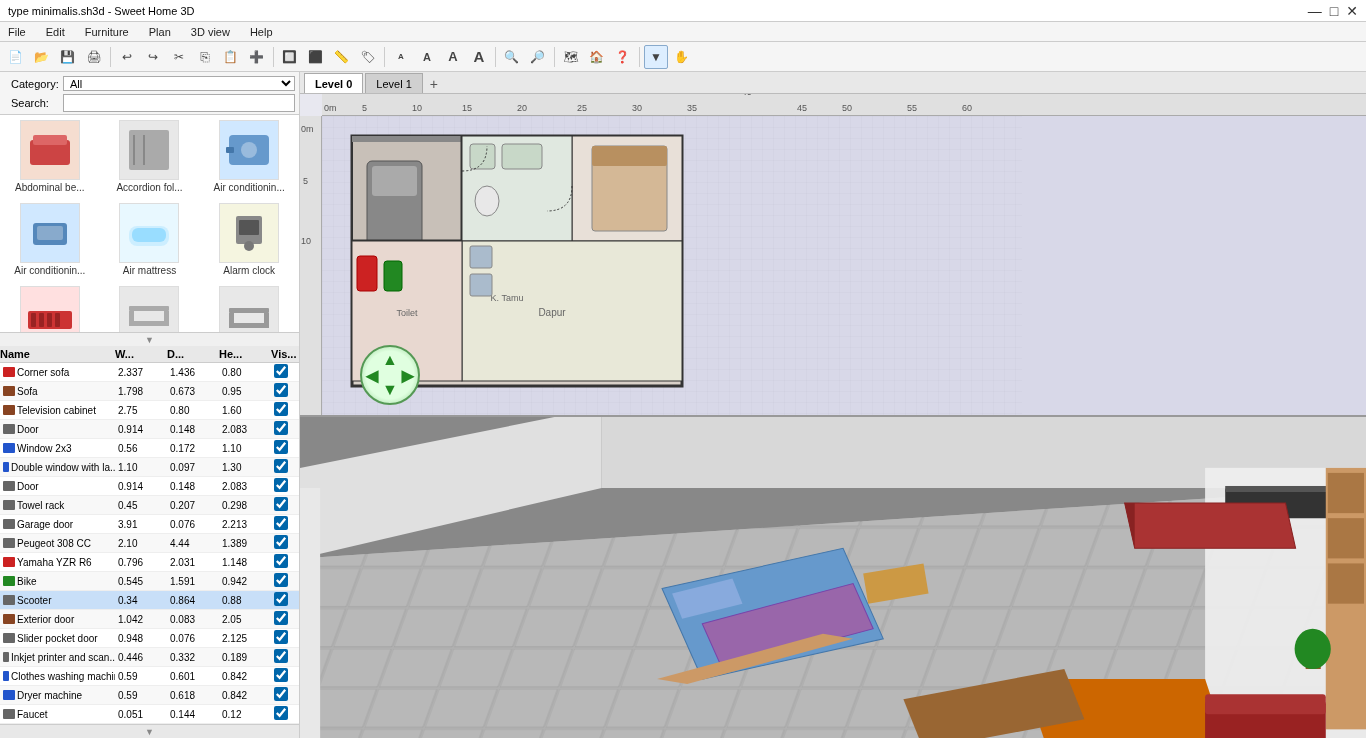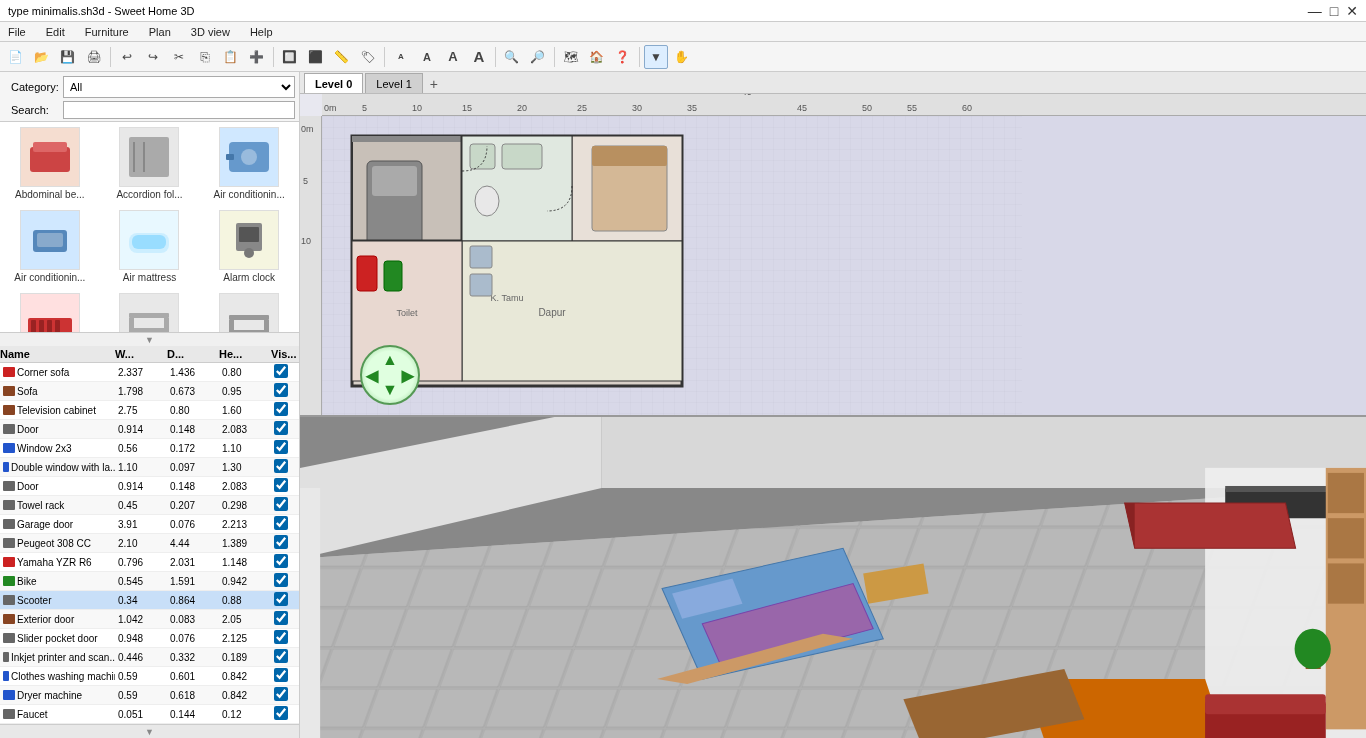--- a/index.html
+++ b/index.html
@@ -64,21 +64,21 @@
 
     
     #cat-search {
       padding: 4px 4px 2px 11px;
       border-bottom: 1px solid #ccc;
       background: #f5f5f5;
     }
     .cat-row { display: flex; align-items: center; gap: 4px; margin-bottom: 3px; }
     .cat-row label { font-size: 11px; min-width: 48px; }
     .cat-row select, .cat-row input {
-      flex: 1; height: 22px; font-size: 11px; border: 1px solid #aaa; background: #fff; padding: 0 2px;
+      flex: 1; height: 15px; font-size: 11px; border: 1px solid #aaa; background: #fff; padding: 0 2px;
     }
     .search-row { display: flex; align-items: center; gap: 4px; }
     .search-row label { font-size: 11px; min-width: 48px; }
     .search-row input { flex: 1; height: 18px; font-size: 11px; border: 1px solid #aaa; background: #fff; padding: 0 2px; }
 
     
     #furn-grid {
       flex: 1;
       overflow-y: auto;
       background: #fff;
@@ -664,21 +664,21 @@
           <span class="ruler-mark" style="left:2px;bottom:2px;">0m</span>
           <span class="ruler-mark" style="left:40px;bottom:2px;">5</span>
           <span class="ruler-mark" style="left:90px;bottom:2px;">10</span>
           <span class="ruler-mark" style="left:140px;bottom:2px;">15</span>
           <span class="ruler-mark" style="left:195px;bottom:2px;">20</span>
           <span class="ruler-mark" style="left:255px;bottom:2px;">25</span>
           <span class="ruler-mark" style="left:310px;bottom:2px;">30</span>
           <span class="ruler-mark" style="left:365px;bottom:2px;">35</span>
           <span class="ruler-mark" style="left:420px;bottom:18px;font-style:italic;">40</span>
           <span class="ruler-mark" style="left:475px;bottom:2px;">45</span>
-          <span class="ruler-mark" style="left:540px;bottom:2px;margin-top:8px;">50</span>
+          <span class="ruler-mark" style="left:520px;bottom:2px;margin-top:8px;">50</span>
           <span class="ruler-mark" style="left:585px;bottom:2px;">55</span>
           <span class="ruler-mark" style="left:640px;bottom:2px;">60</span>
         </div>
       </div>
 
       <div class="ruler-v">
         <div style="position:relative;height:100%;width:100%;">
           <span class="ruler-mark" style="top:8px;left:1px;">0m</span>
           <span class="ruler-mark" style="top:60px;left:3px;">5</span>
           <span class="ruler-mark" style="top:120px;left:1px;">10</span>

